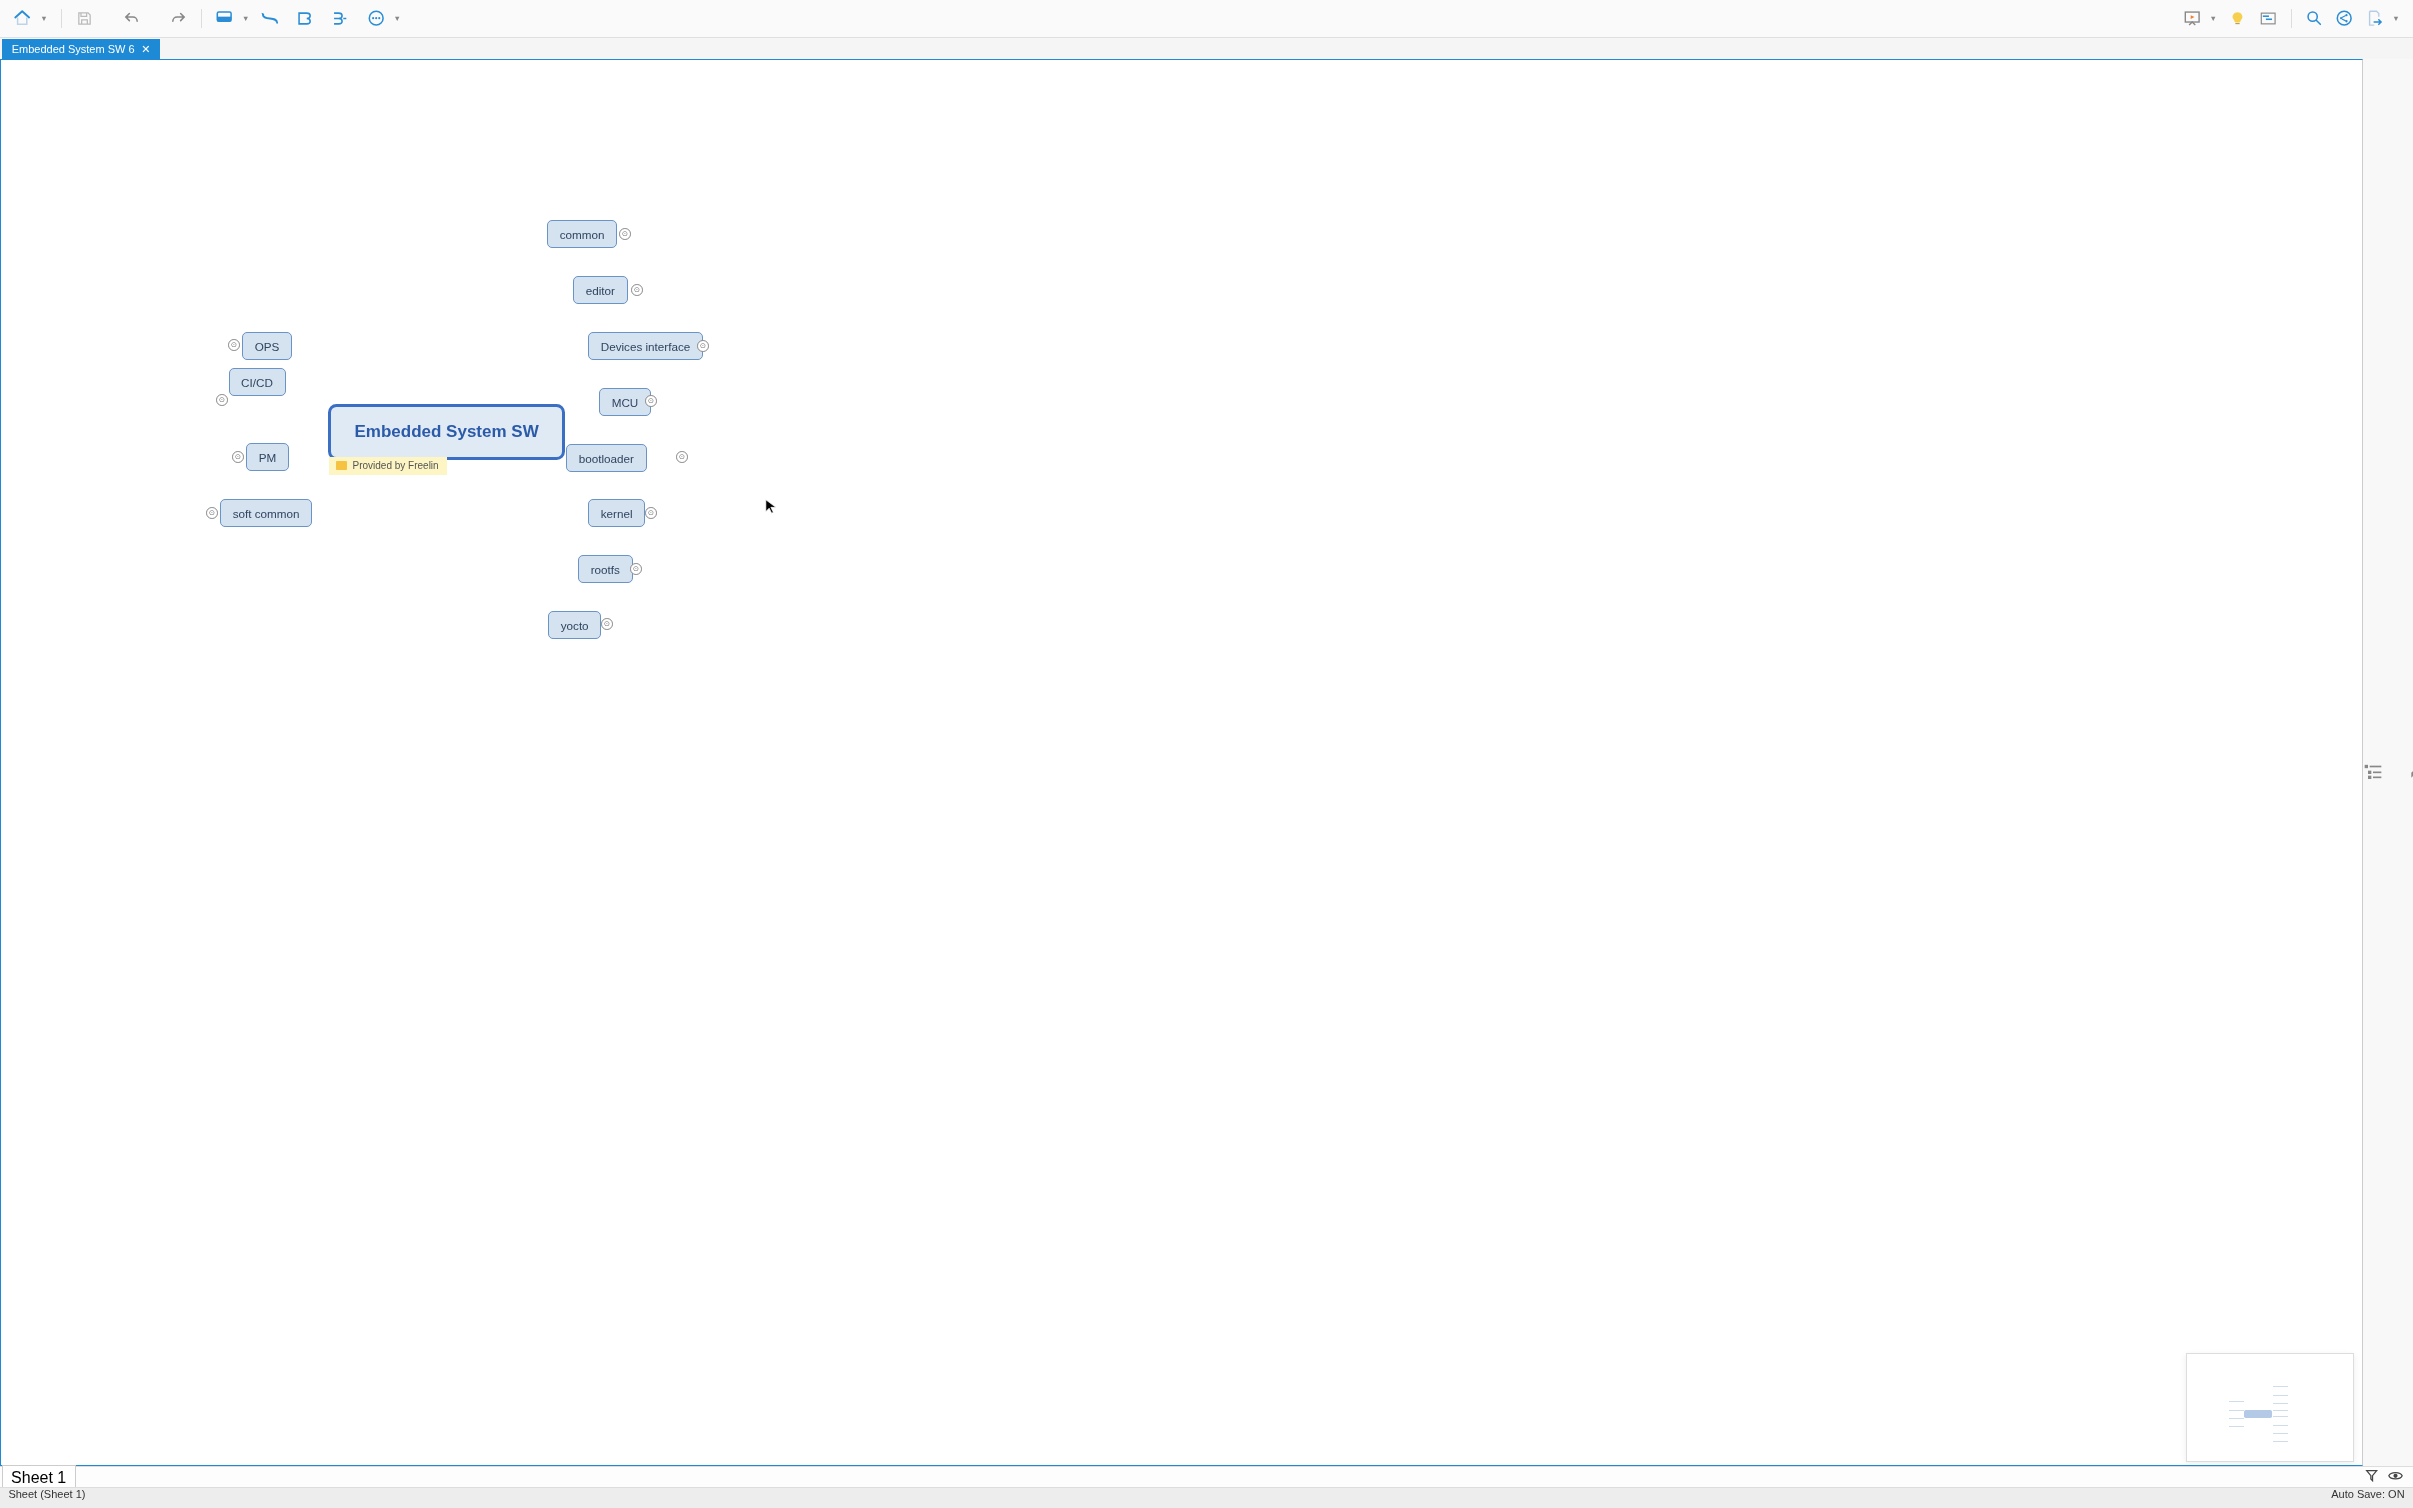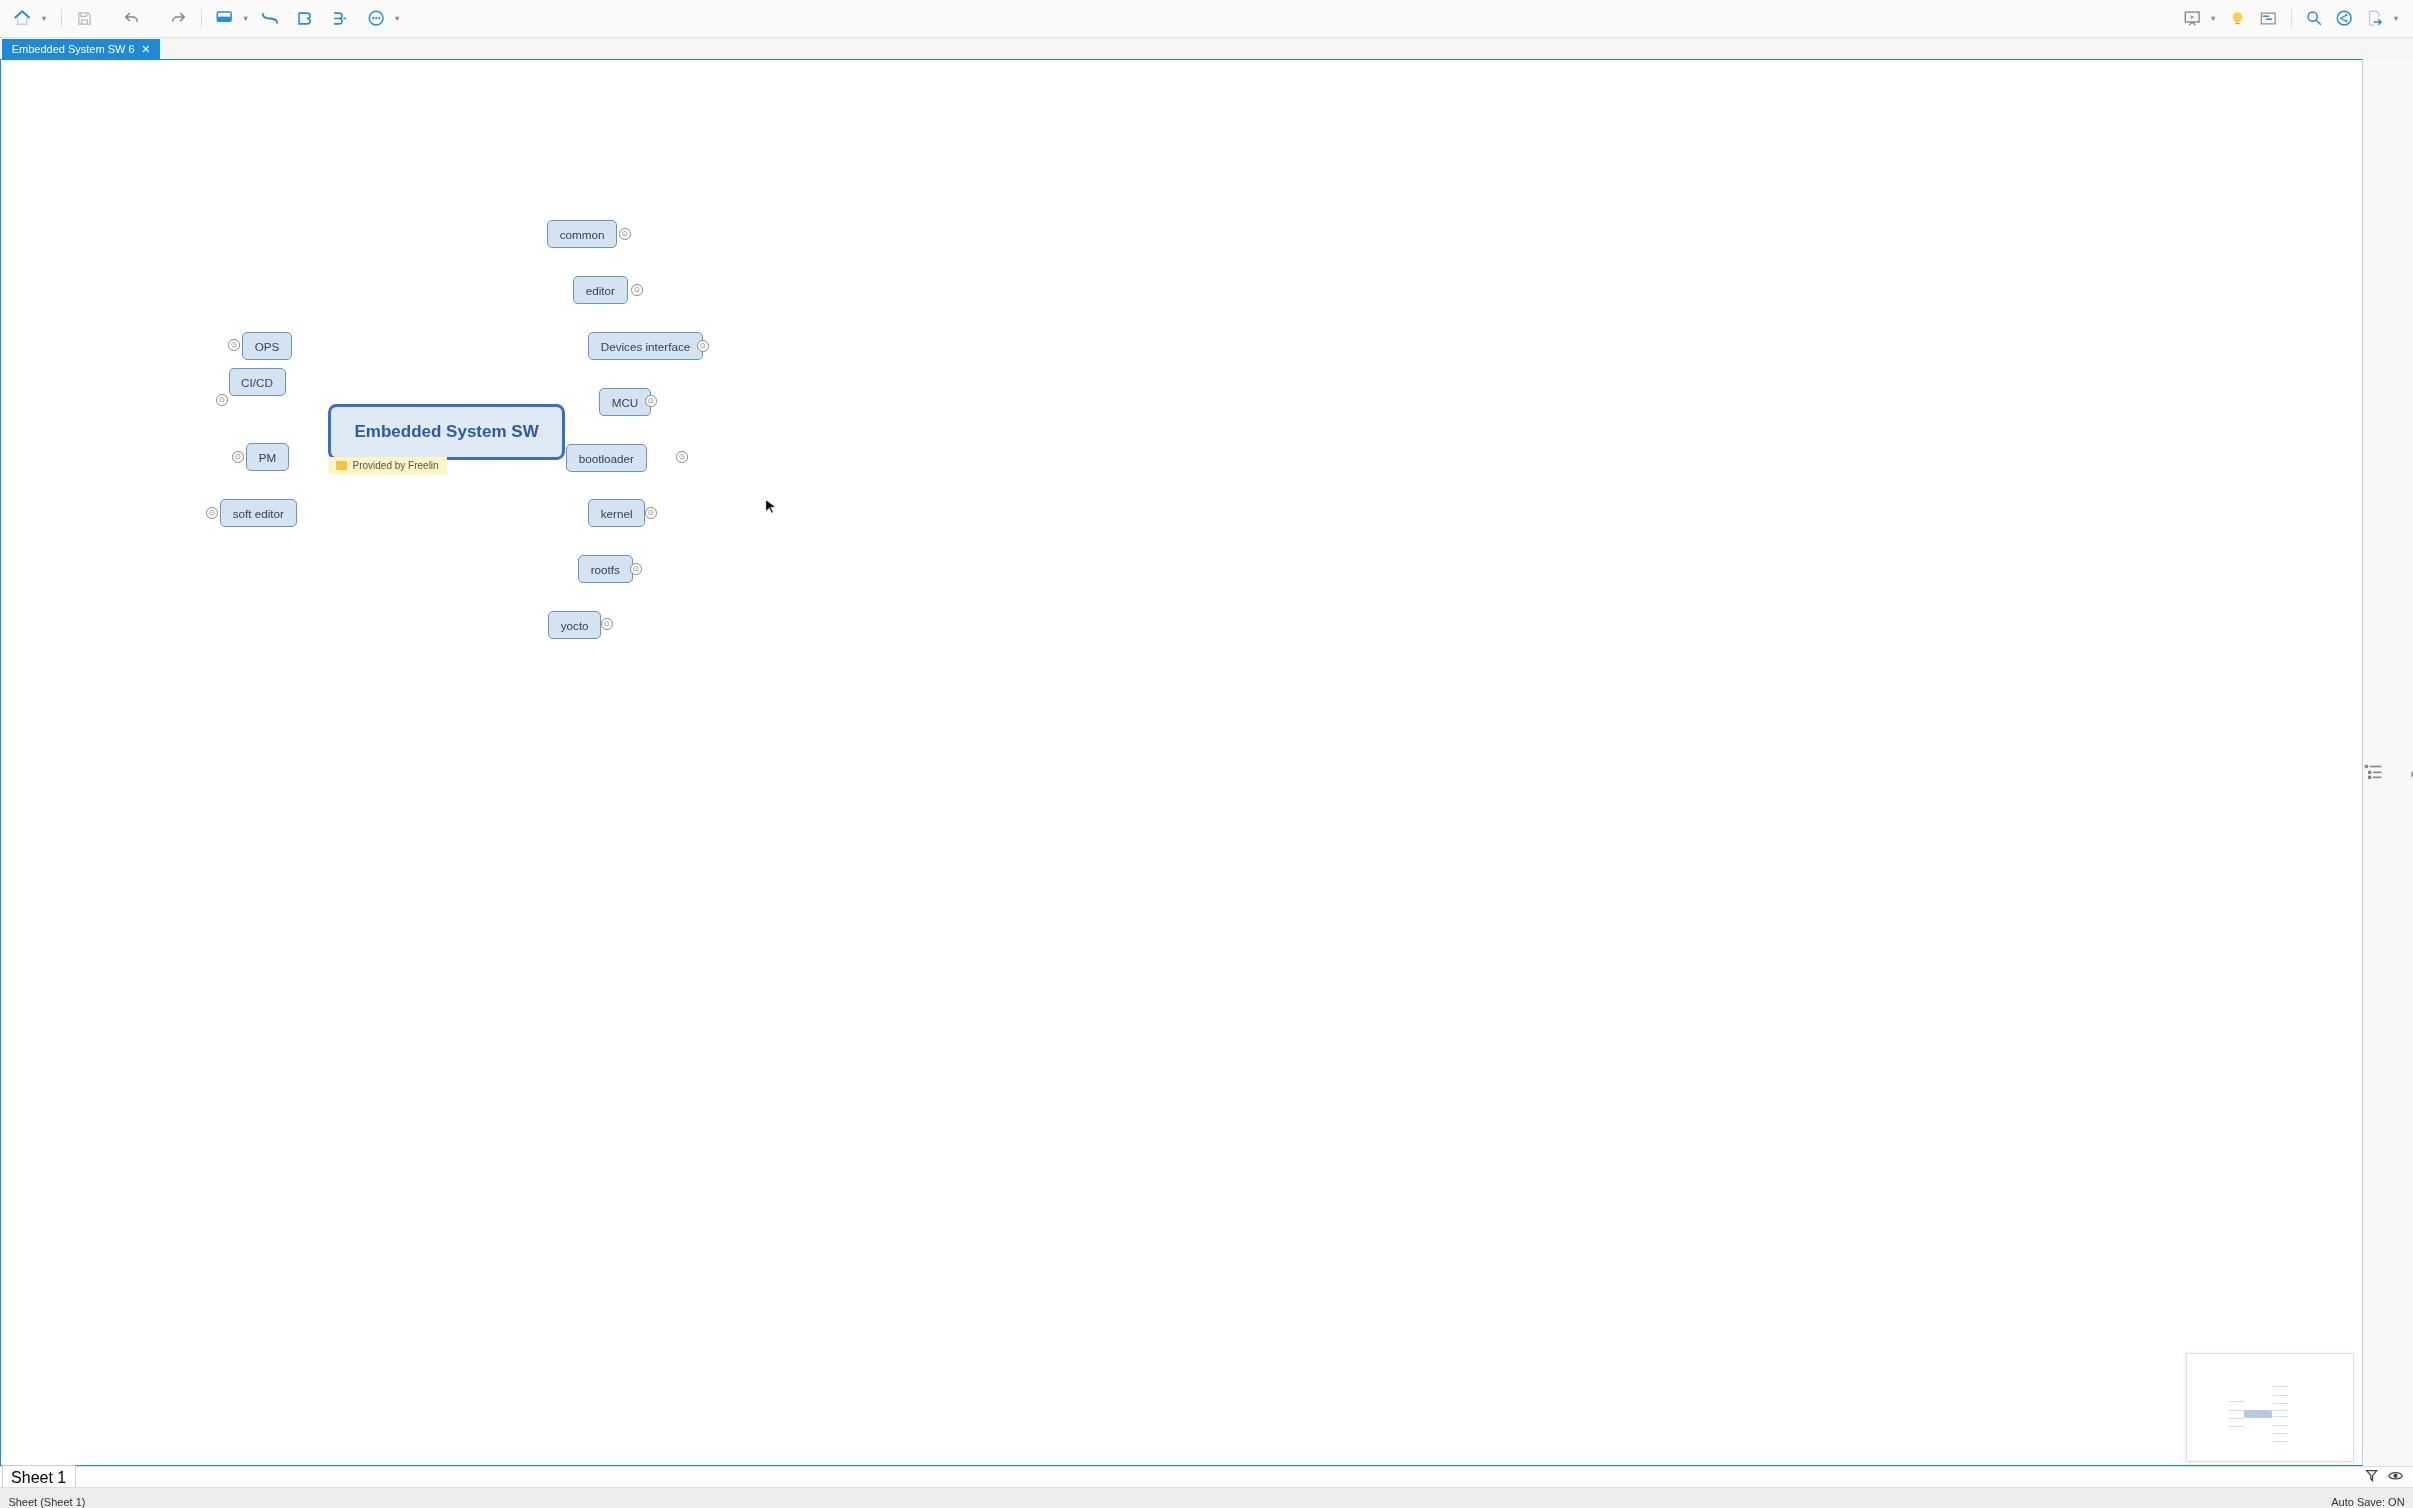--- a/index.html
+++ b/index.html
@@ -125,21 +125,21 @@
 }
 .side-icon { width: 30px; height: 30px; display: flex; align-items: center; justify-content: center; color: #888; cursor: pointer; font-size: 18.4px; }
 
 
 .sheet-bar { position: absolute; bottom: 21px; left: 0; right: 0; height: 21px; background: #fdfdfd; border-top: 0.8px solid #ddd; display: flex; align-items: center; font-size: 16px; }
 .sheet-tab { background: #fff; border: 0.8px solid #ccc; border-bottom: none; padding: 2.5px 8.4px; margin-left: 1.7px; cursor: pointer; }
 .sheet-icons { margin-left: auto; margin-right: 10px; display: flex; gap: 10px; color: #555; }
 .sheet-icons span { cursor: pointer; }
 
 
-.status-bar { position: absolute; bottom: 0; left: 0; right: 0; height: 21px; background: #ededed; border-top: 0.8px solid #ddd; display: flex; align-items: flex-end; font-size: 11px; padding: 0 8.4px; color: #333; }
+.status-bar { position: absolute; bottom: 0; left: 0; right: 0; height: 21px; background: #ededed; border-top: 0.8px solid #ddd; display: flex; align-items: flex-start; font-size: 11px; padding: 0 8.4px; color: #333; }
 .status-right { margin-left: auto; }
 
 
 .minimap {
   position: absolute;
   right: 59px;
   bottom: 46px;
   width: 168px;
   height: 109px;
   border: 0.8px solid #ddd;
@@ -307,21 +307,21 @@
 
       <div class="node" style="left:241px; top:272px;"><span>OPS</span></div>
       <div class="expand-marker" style="left:227px; top:279px;">⊙</div>
 
       <div class="node" style="left:228px; top:308px;padding-left:11px;"><span>CI/CD</span></div>
       <div class="expand-marker" style="left:215px; top:334px;">⊙</div>
 
       <div class="node" style="left:245px; top:383px;"><span>PM</span></div>
       <div class="expand-marker" style="left:231px; top:391px;">⊙</div>
 
-      <div class="node" style="left:219px; top:439px;"><span>soft editor</span></div>
+      <div class="node" style="left:219px; top:439px;"><span>soft common</span></div>
       <div class="expand-marker" style="left:205px; top:447px;">⊙</div>
 
       <div class="node" style="left:546px; top:160px;"><span>common</span></div>
       <div class="expand-marker" style="left:618px; top:168px;">⊙</div>
 
       <div class="node" style="left:572px; top:216px;"><span>editor</span></div>
       <div class="expand-marker" style="left:630px; top:224px;">⊙</div>
 
       <div class="node" style="left:587px; top:272px;"><span>Devices interface</span></div>
       <div class="expand-marker" style="left:696px; top:280px;">⊙</div>

